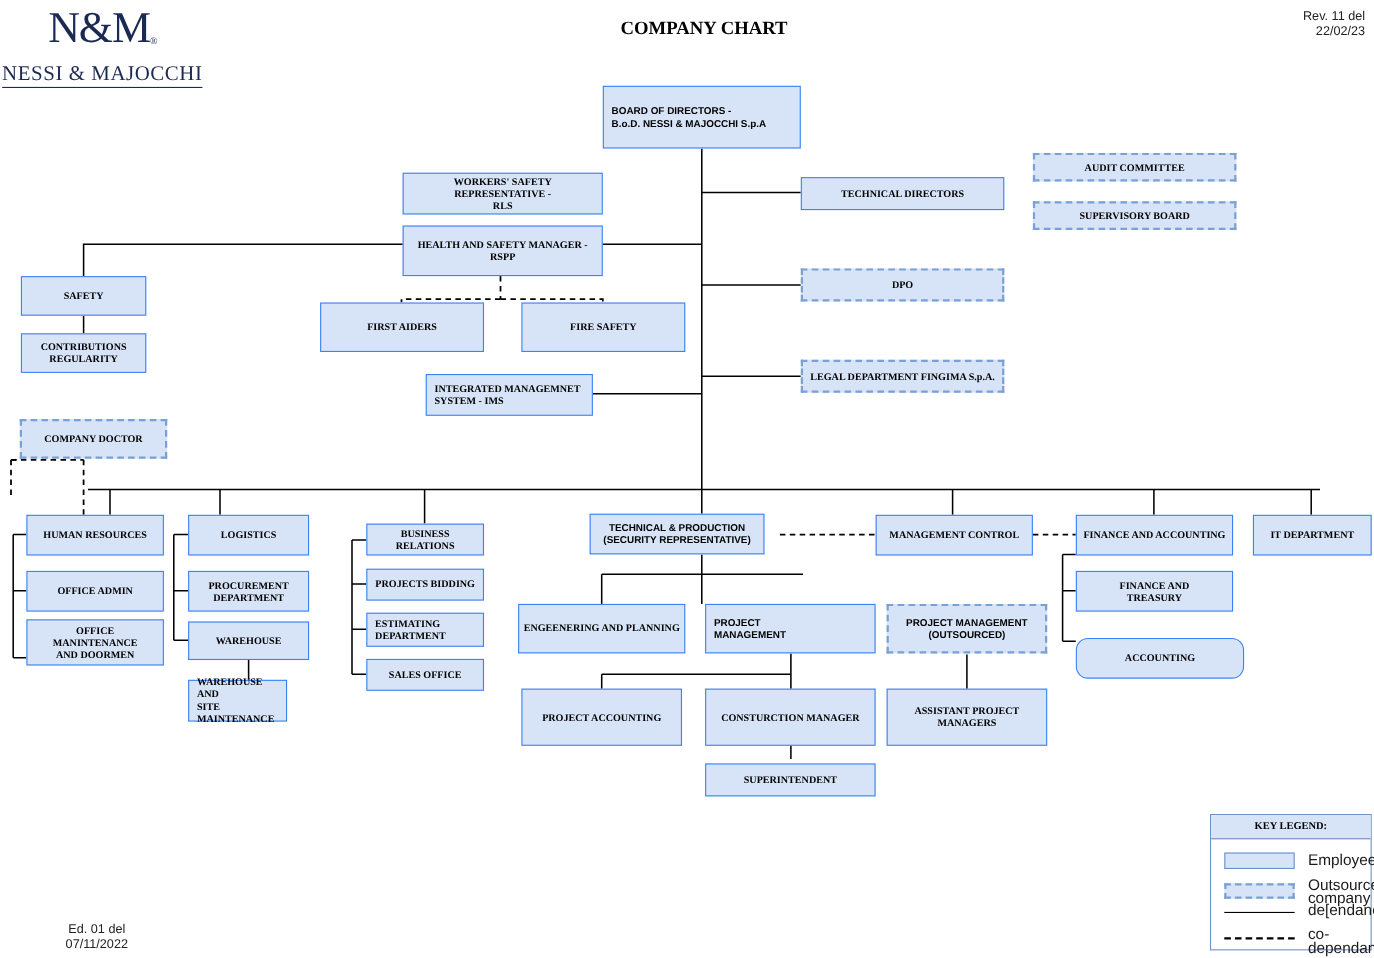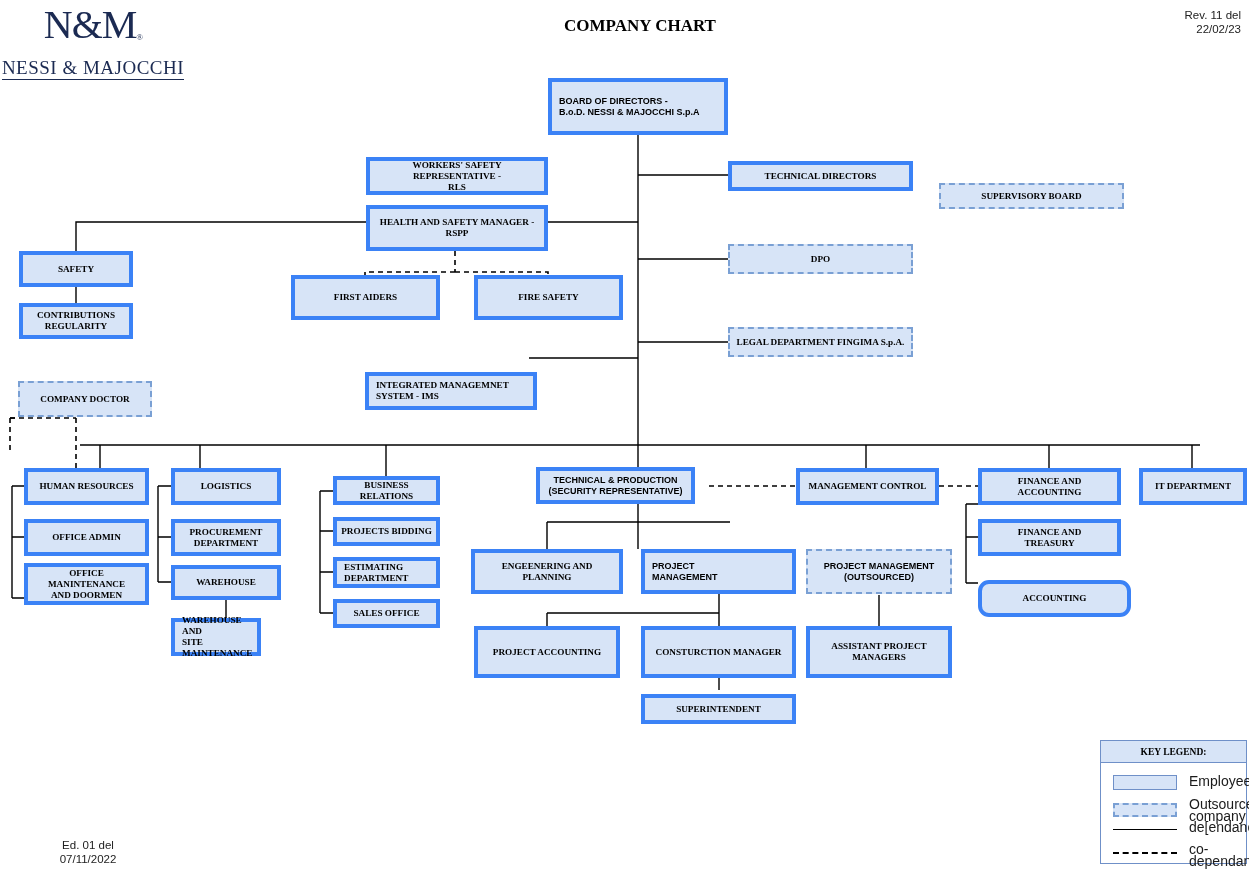--- a/index.html
+++ b/index.html
@@ -16,21 +16,21 @@
   .logo .word{font-family:Liberation Serif, serif;font-size:19px;font-weight:normal;letter-spacing:0.5px;line-height:20px;border-bottom:1.5px solid #1b2a52;display:inline-block;padding-bottom:1px;}
 
   .title{position:absolute;left:440px;top:16px;width:400px;text-align:center;
     font-family:"Liberation Serif",serif;font-weight:bold;font-size:17px;color:#000;}
 
   .rev{position:absolute;right:8px;top:8px;text-align:right;
     font-family:"Liberation Sans",sans-serif;font-size:11.5px;color:#222;line-height:14px;}
   .ed{position:absolute;left:18px;top:838px;width:140px;text-align:center;
     font-family:"Liberation Sans",sans-serif;font-size:11.5px;color:#222;line-height:14px;}
 
-  .box{position:absolute;box-sizing:border-box;background:#d7e4f7;border:4px solid #3b82f6;
+  .box{position:absolute;box-sizing:border-box;background:#d7e4f7;border:1px solid #3b82f6;
     display:flex;align-items:center;justify-content:center;text-align:center;
     font-family:"Liberation Serif",serif;font-weight:bold;font-size:9.2px;color:#000;
     line-height:11px;padding:2px 4px;}
   .box.dashed{border:2px dashed #7aa0d4;}
   .box.lft{justify-content:flex-start;text-align:left;padding-left:7px;}
   .box.sans{font-family:"Liberation Sans",sans-serif;font-size:9px;}
 
   .legend{position:absolute;left:1100px;top:740px;width:147px;height:124px;
     box-sizing:border-box;border:1px solid #6f90c8;background:#ffffff;}
   .legend .lhead{height:21px;background:#d7e4f7;border-bottom:1px solid #6f90c8;
@@ -128,32 +128,33 @@
 
   <div class="box lft sans" style="left: 548px; top: 78px; width: 180px; height: 57px; white-space: pre-line;">BOARD OF DIRECTORS -
 B.o.D.  NESSI &amp; MAJOCCHI S.p.A</div>
 
   <div class="box" style="left: 366px; top: 157px; width: 182px; height: 38px; white-space: pre-line;">WORKERS' SAFETY REPRESENTATIVE -
 RLS</div>
   <div class="box" style="left: 366px; top: 205px; width: 182px; height: 46px; white-space: pre-line;">HEALTH AND SAFETY MANAGER -
 RSPP</div>
 
   <div class="box" style="left:728px;top:161px;width:185px;height:30px;">TECHNICAL DIRECTORS</div>
+  <div class="box dashed" style="left:939px;top:139px;width:185px;height:26px;">AUDIT COMMITTEE</div>
   <div class="box dashed" style="left:939px;top:183px;width:185px;height:26px;">SUPERVISORY BOARD</div>
   <div class="box dashed" style="left:728px;top:244px;width:185px;height:30px;">DPO</div>
   <div class="box dashed" style="left:728px;top:327px;width:185px;height:30px;">LEGAL DEPARTMENT FINGIMA S.p.A.</div>
 
   <div class="box" style="left:19px;top:251px;width:114px;height:36px;">SAFETY</div>
   <div class="box" style="left: 19px; top: 303px; width: 114px; height: 36px; white-space: pre-line;">CONTRIBUTIONS
 REGULARITY</div>
 
   <div class="box" style="left:291px;top:275px;width:149px;height:45px;">FIRST AIDERS</div>
   <div class="box" style="left:474px;top:275px;width:149px;height:45px;">FIRE SAFETY</div>
 
-  <div class="box lft" style="left: 365px; top: 340px; width: 172px; height: 38px; white-space: pre-line; margin-top: 32px;">INTEGRATED MANAGEMNET
+  <div class="box lft" style="left: 387px; top: 340px; width: 152px; height: 38px; white-space: pre-line;">INTEGRATED MANAGEMNET
 SYSTEM - IMS</div>
   <div class="box dashed" style="left:18px;top:381px;width:134px;height:36px;">COMPANY DOCTOR</div>
 
   <div class="box" style="left:24px;top:468px;width:125px;height:37px;">HUMAN RESOURCES</div>
   <div class="box" style="left:24px;top:519px;width:125px;height:37px;">OFFICE ADMIN</div>
   <div class="box" style="left: 24px; top: 563px; width: 125px; height: 42px; white-space: pre-line;">OFFICE
 MANINTENANCE
 AND DOORMEN</div>
 
   <div class="box" style="left:171px;top:468px;width:110px;height:37px;">LOGISTICS</div>

